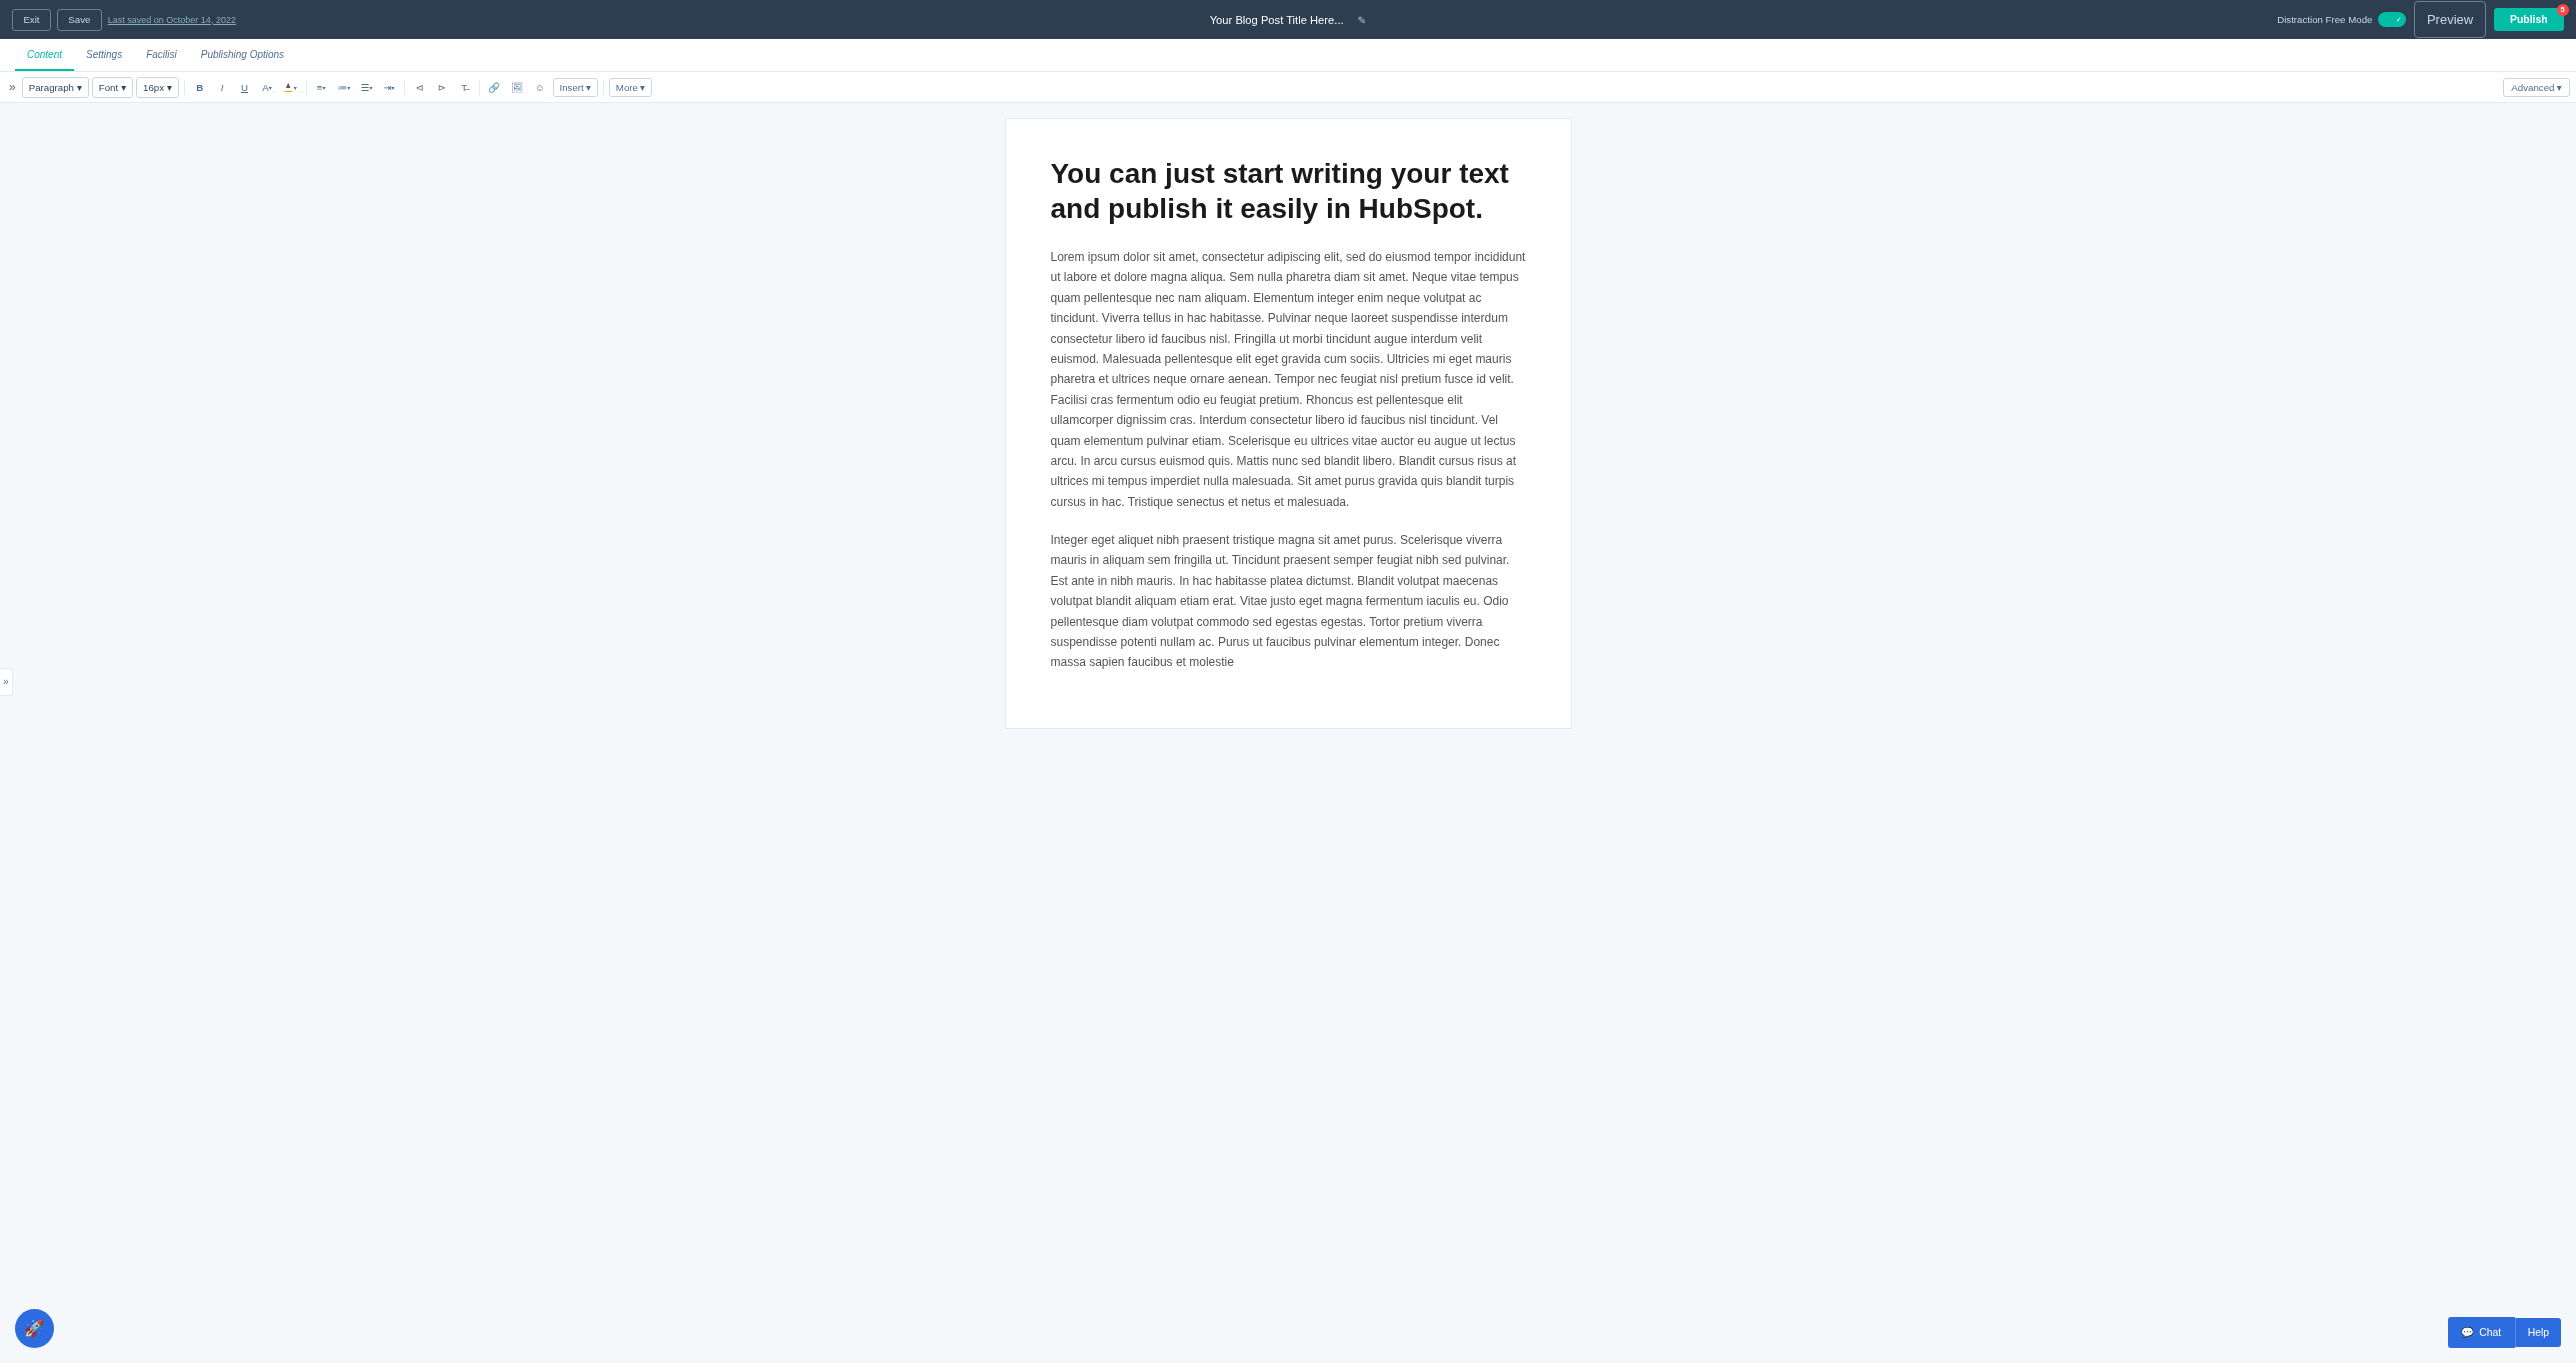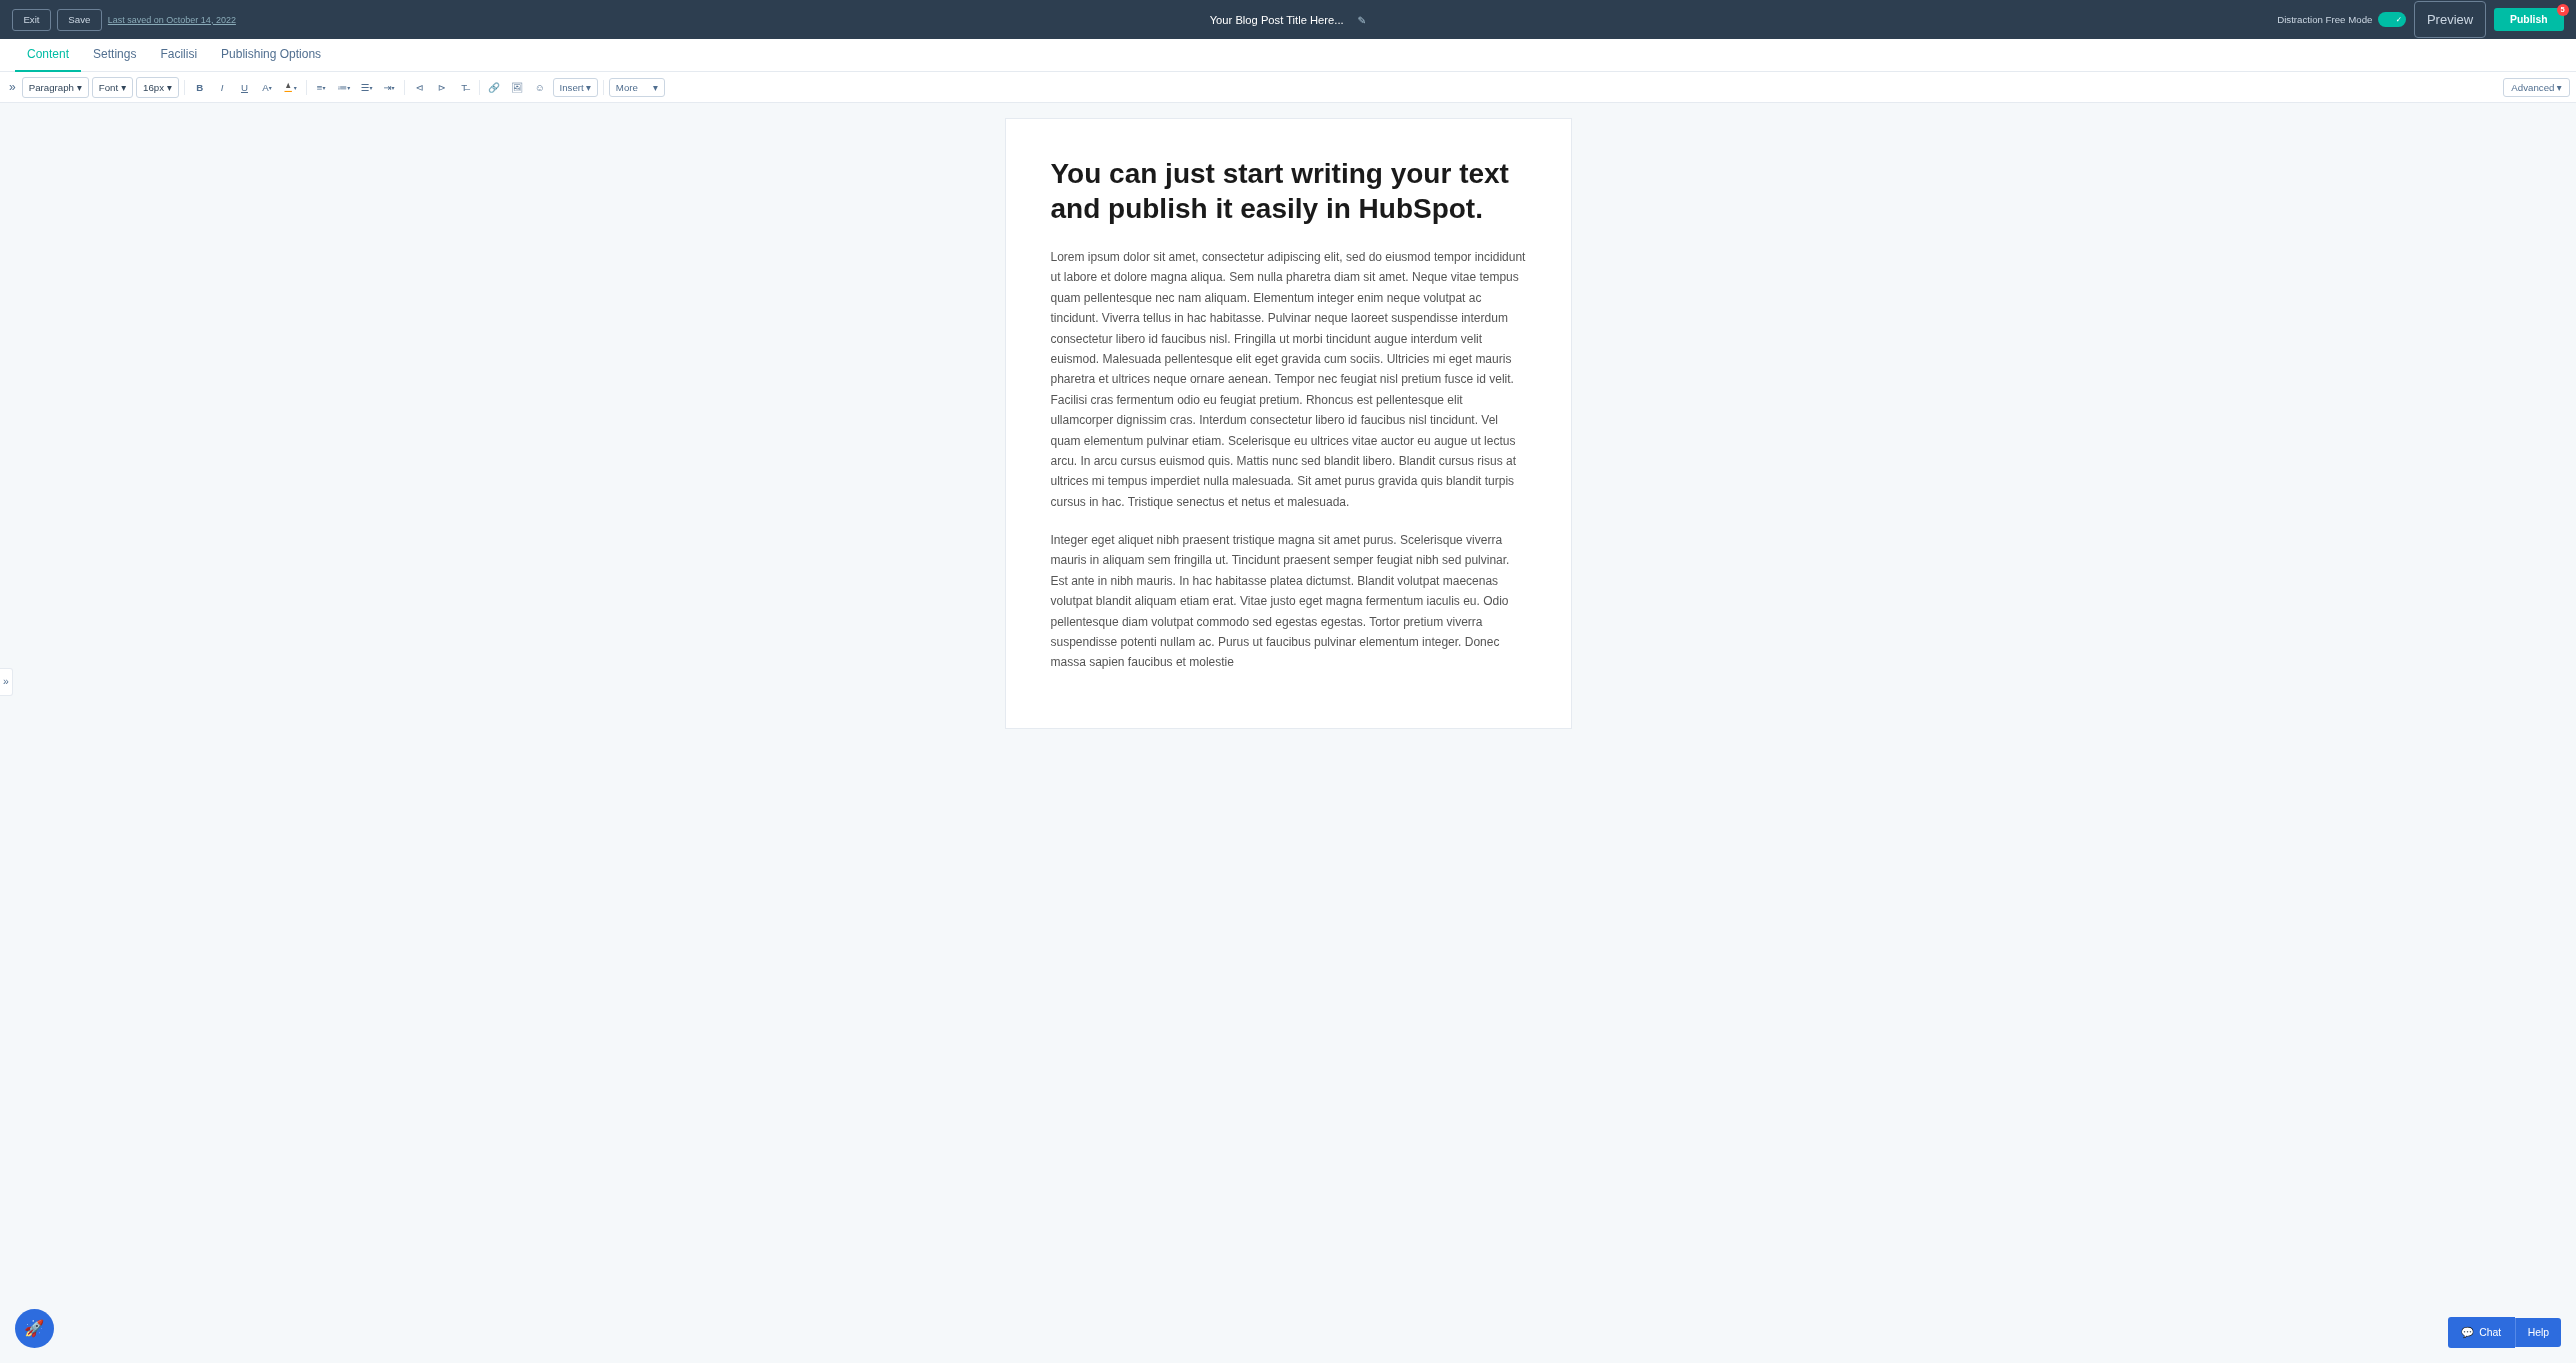--- a/index.html
+++ b/index.html
@@ -111,25 +111,26 @@
     .tab-bar {
       background: #fff;
       border-bottom: 0.7px solid #e5eaf0;
       display: flex;
       align-items: center;
       padding: 0 15px;
       height: 33px;
     }
     .tab-item {
       padding: 9px 12px;
-      font-size: 12px;
+      font-size: 10px;
       color: #516f90;
       cursor: pointer;
       border-bottom: 2.2px solid transparent;
       margin-bottom: -0.7px;
+      font-style: italic;
     }
     .tab-item.active {
       color: #00bda5;
       border-bottom: 2.2px solid #00bda5;
       font-weight: 500;
     }
 
     
     .toolbar {
       background: #fff;
@@ -175,21 +176,21 @@
       margin: 0 2.2px;
     }
     .toolbar-more {
       background: transparent;
       border: 0.7px solid #cbd6e2;
       border-radius: 3px;
       padding: 3px 6px;
       font-size: 9.7px;
       color: #516f90;
       cursor: pointer;
-      display: flex; align-items: center; gap: 15px;
+      display: flex; align-items: center; gap: 2px;
     }
     .toolbar-advanced {
       background: transparent;
       border: 0.7px solid #cbd6e2;
       border-radius: 3px;
       padding: 3px 7.5px;
       font-size: 9.7px;
       color: #516f90;
       cursor: pointer;
       display: flex; align-items: center; gap: 2.2px;

